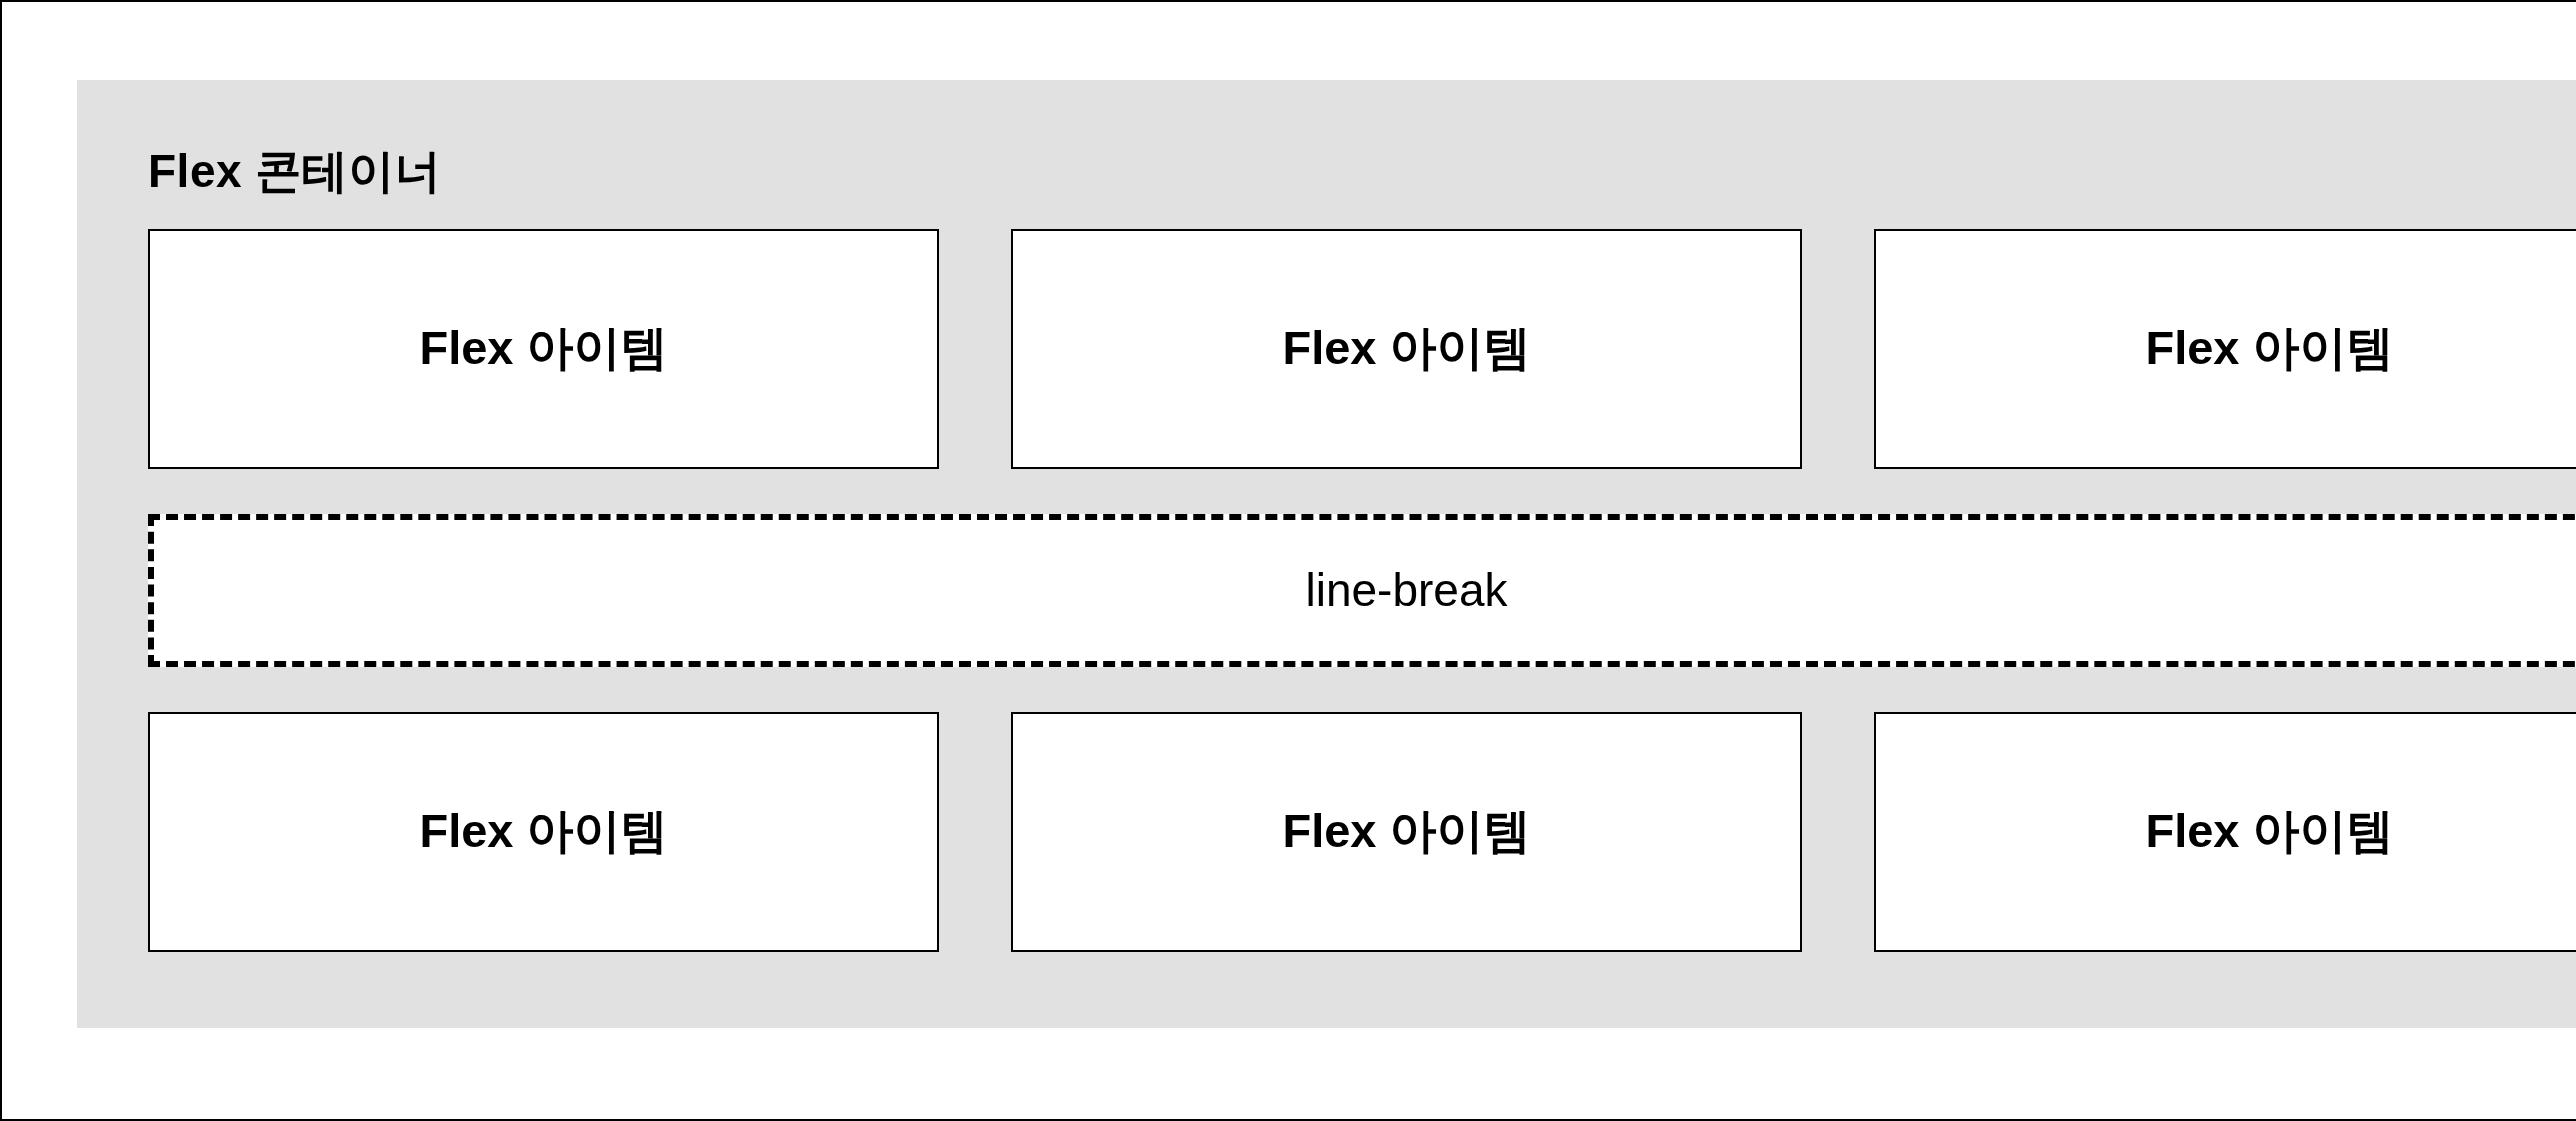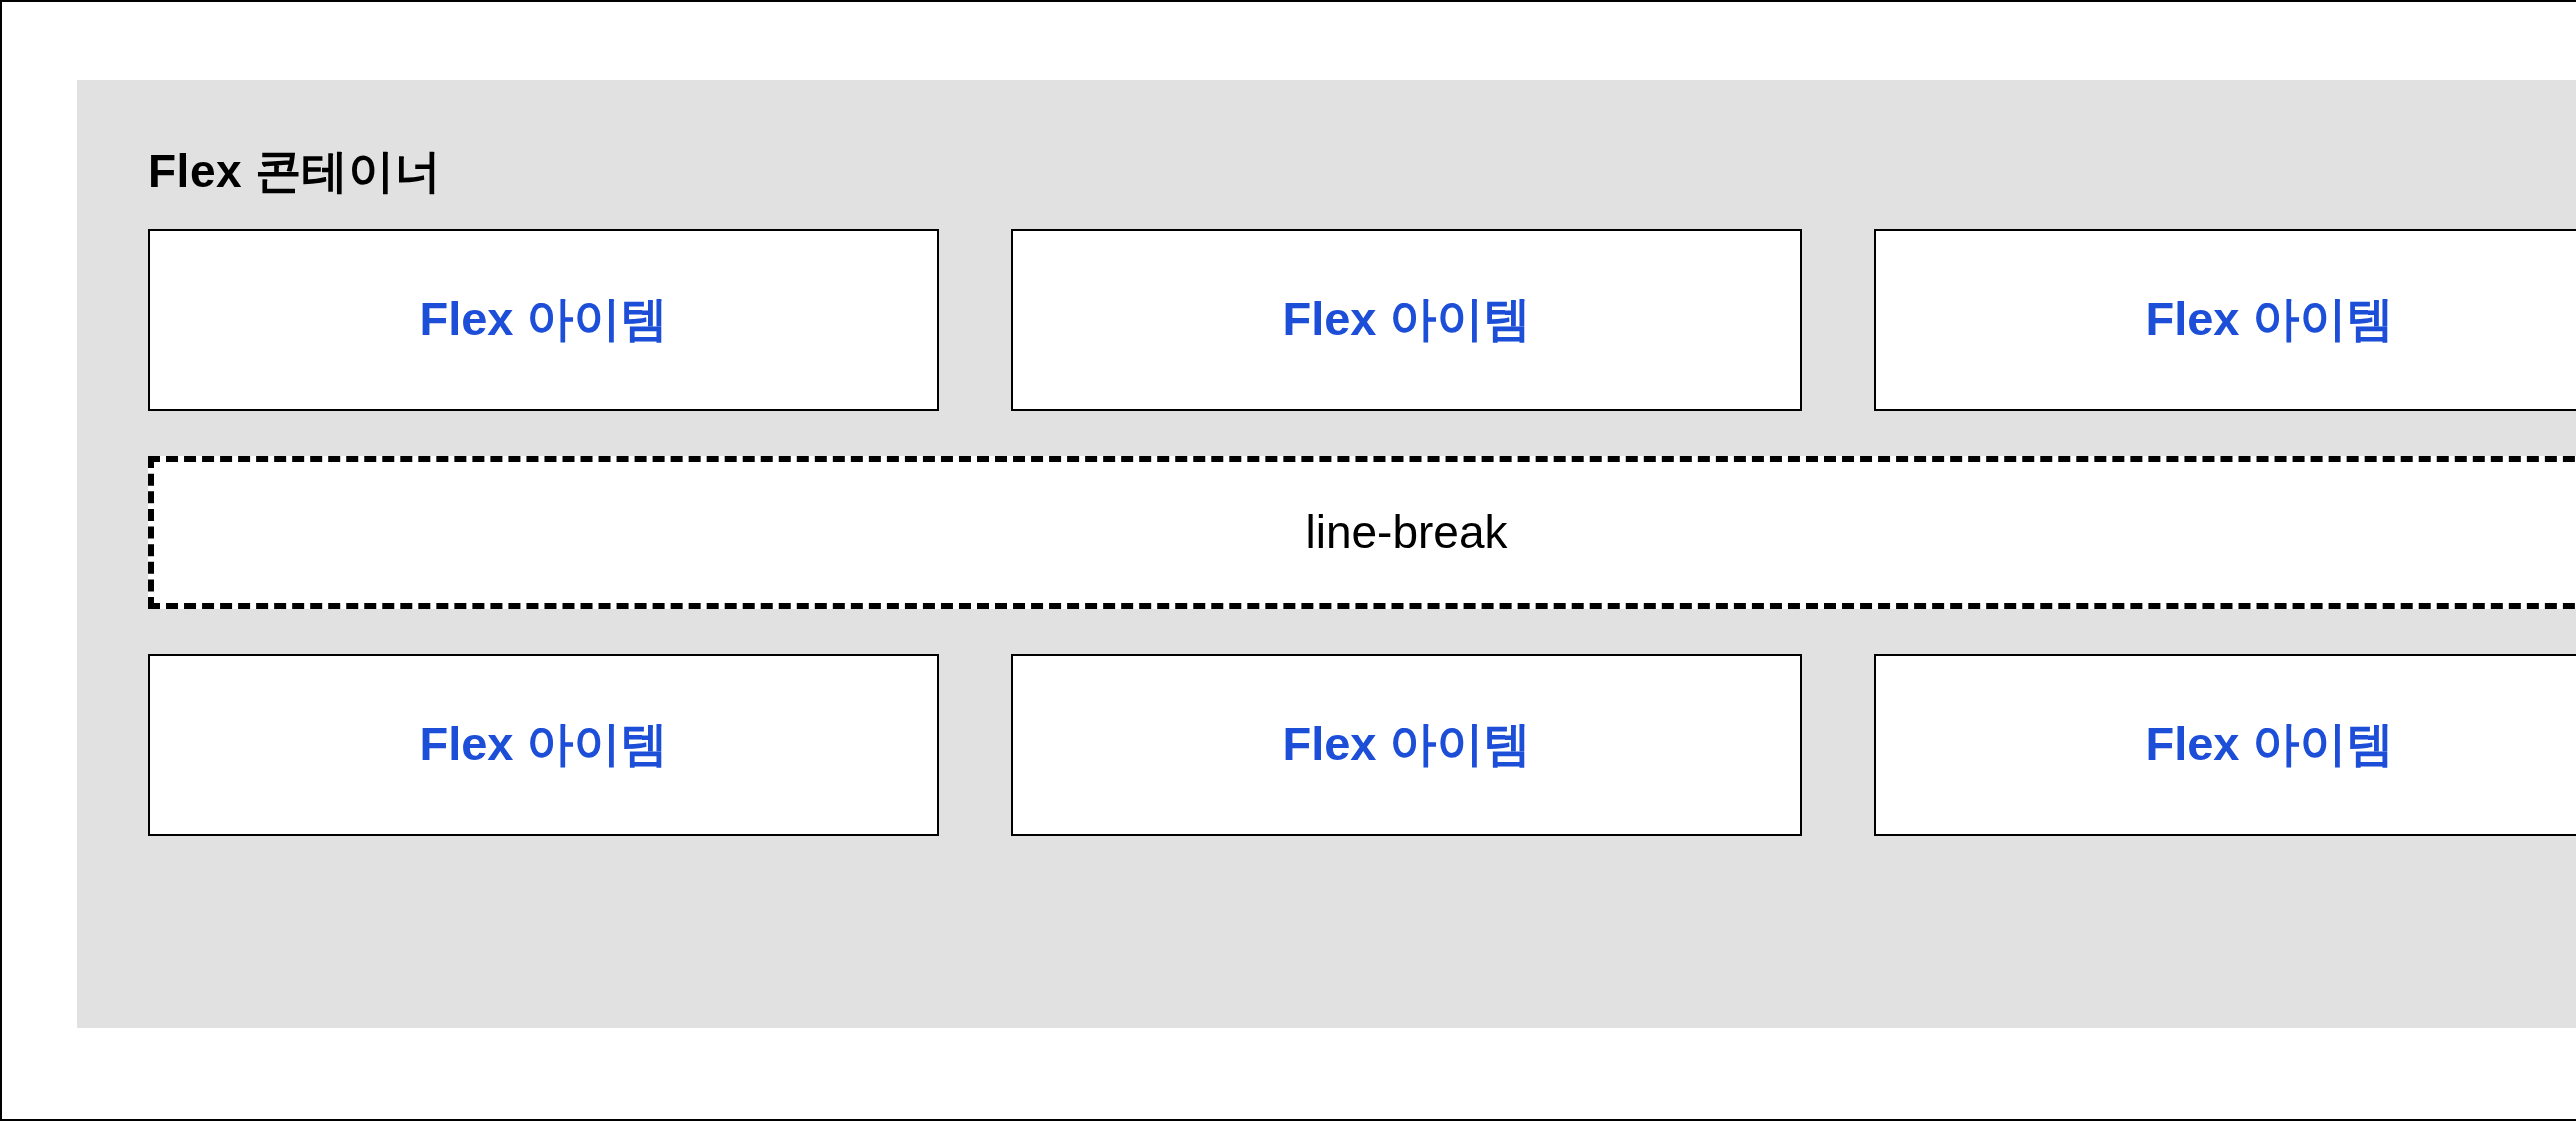--- a/index.html
+++ b/index.html
@@ -37,30 +37,30 @@
   }
   .flex-wrap {
     margin-top: 32px;
     display: flex;
     flex-wrap: wrap;
     column-gap: 72px;
     row-gap: 45px;
   }
   .flex-item {
     flex: 1 1 30%;
-    height: 182px;
+    height: 240px;
     box-sizing: border-box;
     background: #ffffff;
     border: 2.1px solid #000000;
     display: flex;
     align-items: center;
     justify-content: center;
     font-size: 47px;
     font-weight: 700;
-    color: #1d4ed8;
+    color: #000000;
   }
   .line-break-item {
     flex: 0 0 100%;
     width: 100%;
     height: 153px;
     box-sizing: border-box;
     background: #ffffff;
     border: 6.2px dashed #000000;
     display: flex;
     align-items: center;

